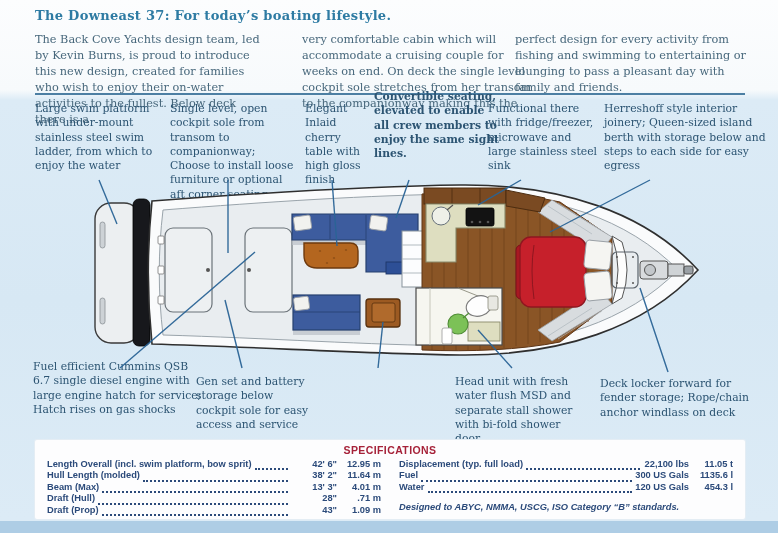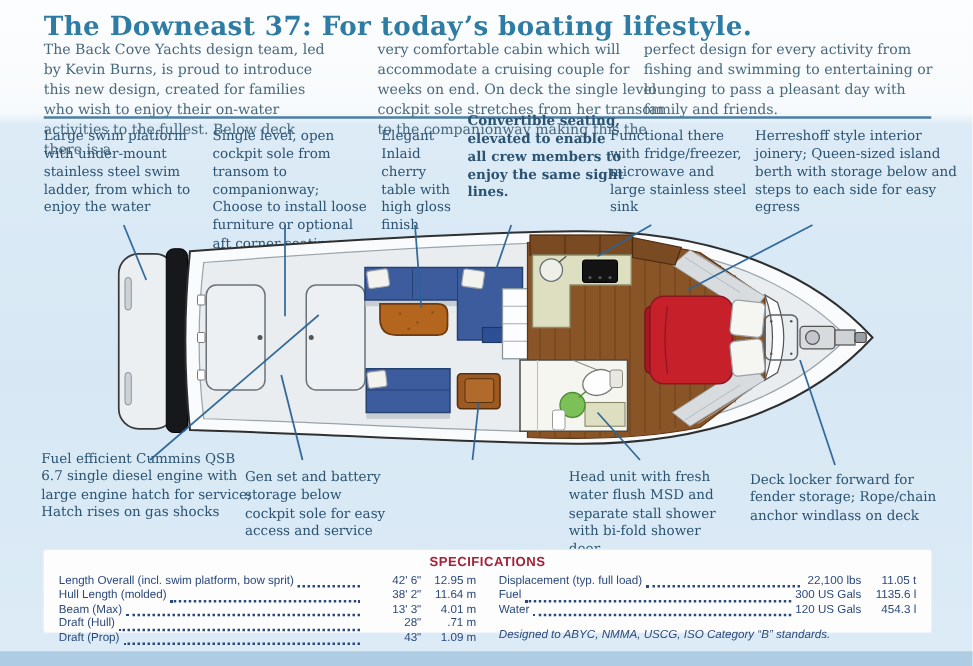--- a/index.html
+++ b/index.html
@@ -6,21 +6,21 @@
   html,body { width:778px; height:533px; }
   body{
     font-family:"DejaVu Serif", serif;
     position:relative; overflow:hidden;
     background:linear-gradient(180deg,#fcfdfe 0px,#f7fafc 90px,#dcebf6 100px,#d7e8f4 300px,#dcebf6 520px);
   }
   .page{ position:absolute; inset:0; }
 
   .title{
     position:absolute; left:35px; top:8px; width:600px;
-    color:#2e7ba3; font-size:21px; letter-spacing:.3px;
+    color:#2e7ba3; font-size:13px; letter-spacing:.3px;
   }
   .intro-col{
     position:absolute; top:32px; color:#48687c; font-size:11.3px; line-height:1.42;
   }
   .col1{ left:35px; width:226px; }
   .col2{ left:270px; width:232px;margin-left:32px; }
   .col3{ left:515px; width:232px; }
   .rule{
     position:absolute; left:35px; top:93px; width:710px; height:2px;
     background:#4c7fa3; border:none;
@@ -37,31 +37,31 @@
   .co6{ left:604px; top:102px; width:164px; }
   .cb1{ left:33px;  top:360px; width:172px; }
   .cb2{ left:196px; top:375px; width:116px; }
   .cb3{ left:313px; top:375px; width:142px; }
   .cb4{ left:455px; top:375px; width:132px; }
   .cb5{ left:600px; top:377px; width:166px; }
 
   .diagram-svg{ position:absolute; left:0; top:0; width:778px; height:533px; }
 
   .spec-card{
-    position:absolute; left:35px; top:440px; width:710px; height:66px;
+    position:absolute; left:35px; top:440px; width:710px; height:79px;
     background:#fdfdfe; border-radius:2px; padding:4px 12px 4px 12px;
     font-family:"Liberation Sans", sans-serif; color:#2b4a7a;
     box-shadow:0 0 0 1px #e4edf4;
   }
   .spec-heading{
     text-align:center; color:#a62239; font-weight:bold; font-size:10.5px;
     letter-spacing:.4px; margin-bottom:3px;
   }
   .spec-cols{ display:flex; gap:18px; }
-  .spec-col{ flex:1; }
+  .spec-col{ flex:1;font-weight:bold; }
   .spec-row{ display:flex; align-items:flex-end; font-size:9.3px; line-height:11.4px; white-space:nowrap; }
   .spec-label{ flex:none; }
   .spec-dots{ flex:1; border-bottom:2px dotted #2b4a7a; height:8px; margin:0 3px; min-width:8px; }
   .spec-imp{ flex:none; text-align:right; min-width:46px; }
   .spec-met{ flex:none; text-align:right; min-width:44px; }
   .spec-footnote{ font-size:9.3px; font-style:italic; margin-top:9px; }
 
   .bottom-strip{
     position:absolute; left:0; bottom:0; width:778px; height:12px;
     background:#aecde5;

